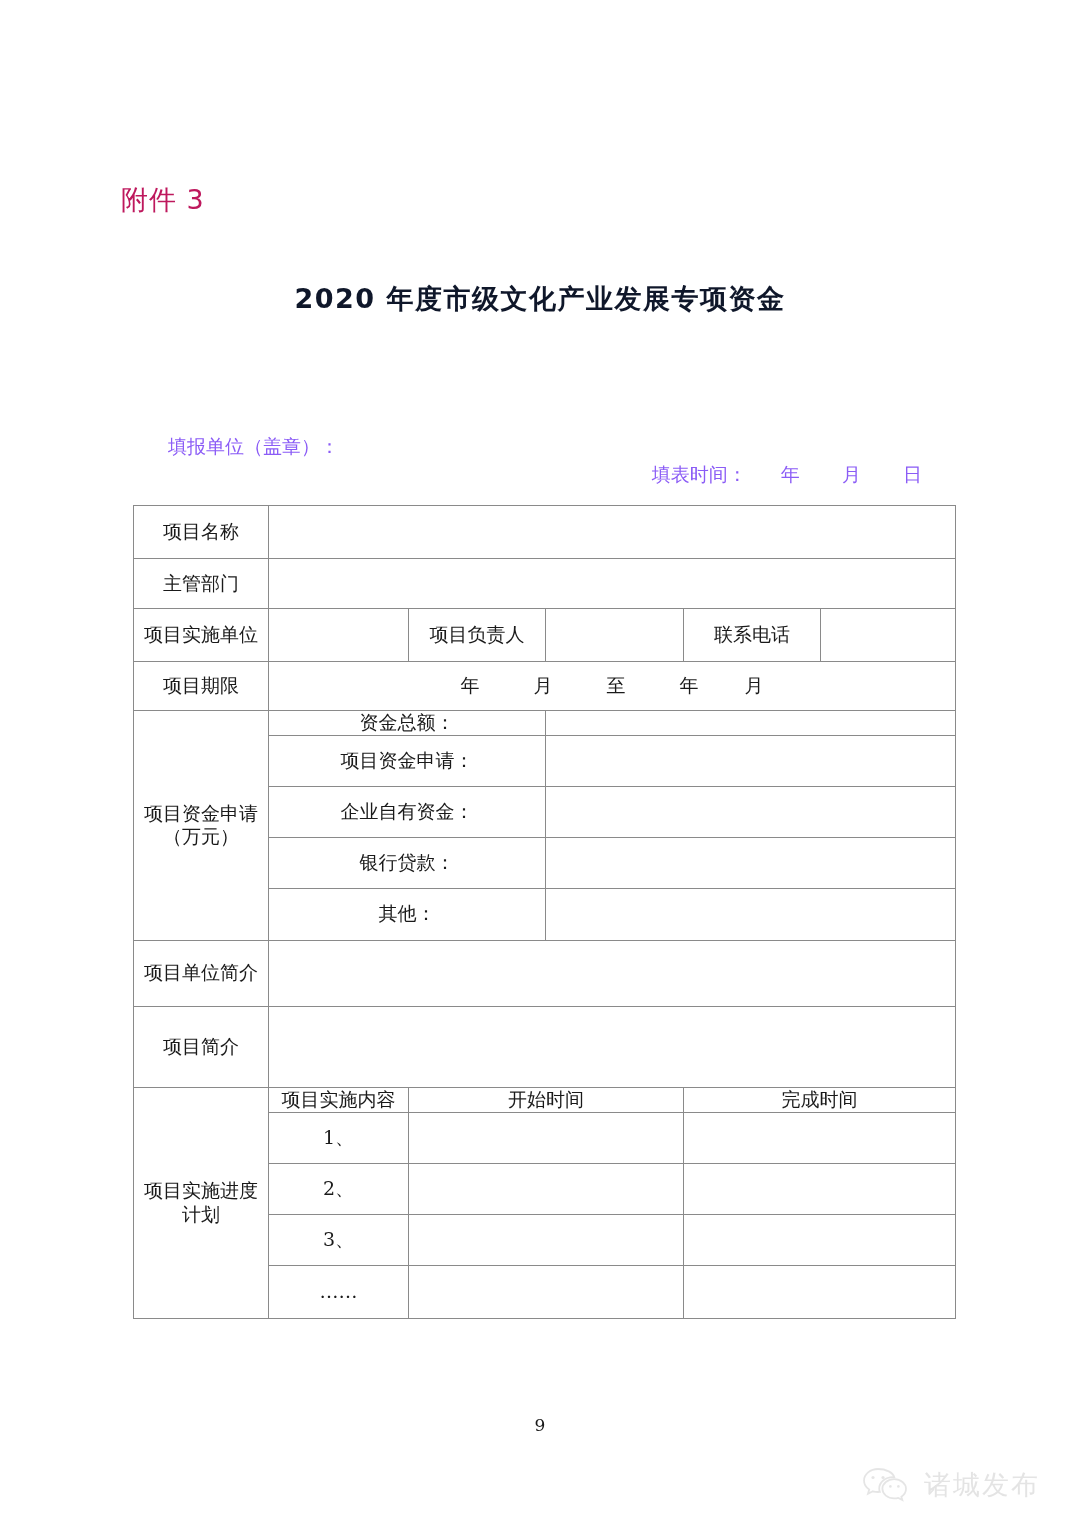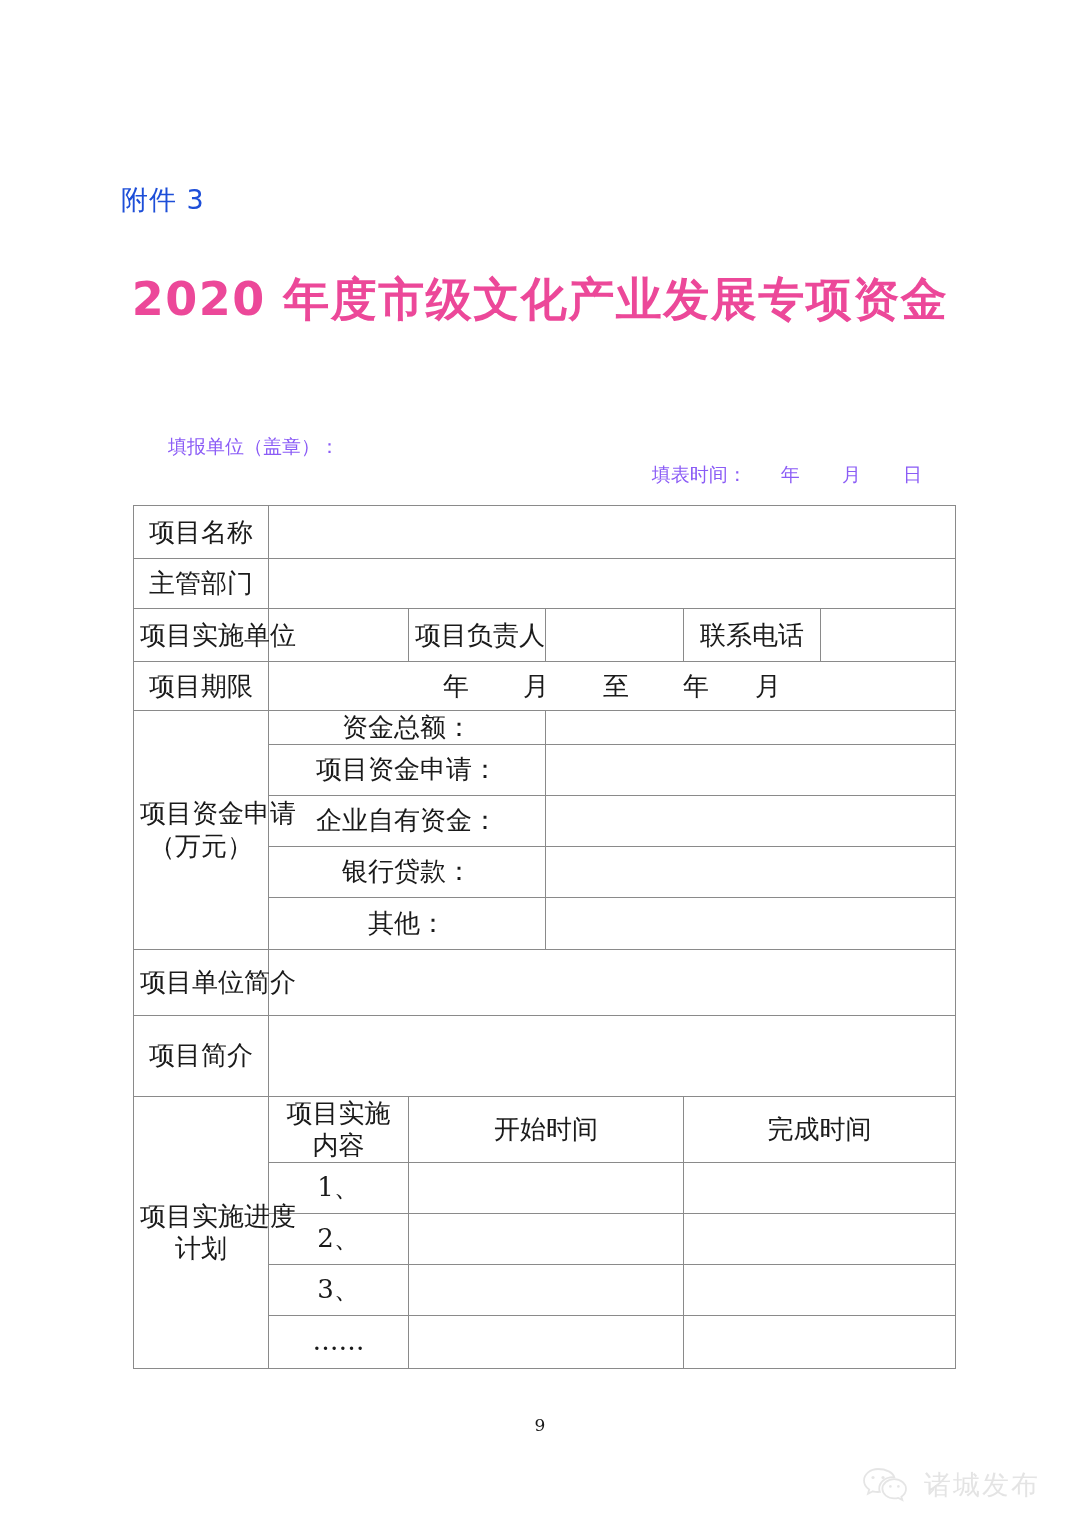--- a/index.html
+++ b/index.html
@@ -22,39 +22,39 @@
   }
 
   
   .attach-label {
     position: absolute;
     left: 121px;
     top: 182px;
     font-size: 27px;
     font-family: "DejaVu Sans", "Liberation Sans", sans-serif;
     letter-spacing: 1px;
-    color: #1d4ed8;
+    color: #be185d;
     white-space: nowrap;
   }
 
   
   .doc-title {
     position: absolute;
     left: 0;
     right: 0;
     top: 272px;
     text-align: center;
   }
   .doc-title .tline {
     display: block;
-    font-size: 46px;
+    font-size: 27px;
     font-weight: 600;
     letter-spacing: 1.5px;
     line-height: 54px;
-    color: #ec4899;
+    color: #0f172a;
     font-family: "DejaVu Sans", "Liberation Sans", sans-serif;
   }
 
   
   .meta-row {
     position: absolute;
     left: 168px;
     right: 130px;
     top: 434px;
     height: 30px;
@@ -80,21 +80,21 @@
 
   
   .form-table {
     position: absolute;
     left: 133px;
     top: 505px;
     width: 822px;
     border-collapse: collapse;
     table-layout: fixed;
     font-family: "DejaVu Serif", "Liberation Serif", serif;
-    font-size: 26px;
+    font-size: 19px;
     color: #1a1a1a;
   }
   .form-table td {
     border: 1px solid #8a8a8a;
     padding: 0 6px;
     vertical-align: middle;
     text-align: center;
     line-height: 1.25;
   }
   .lbl { white-space: nowrap; }

